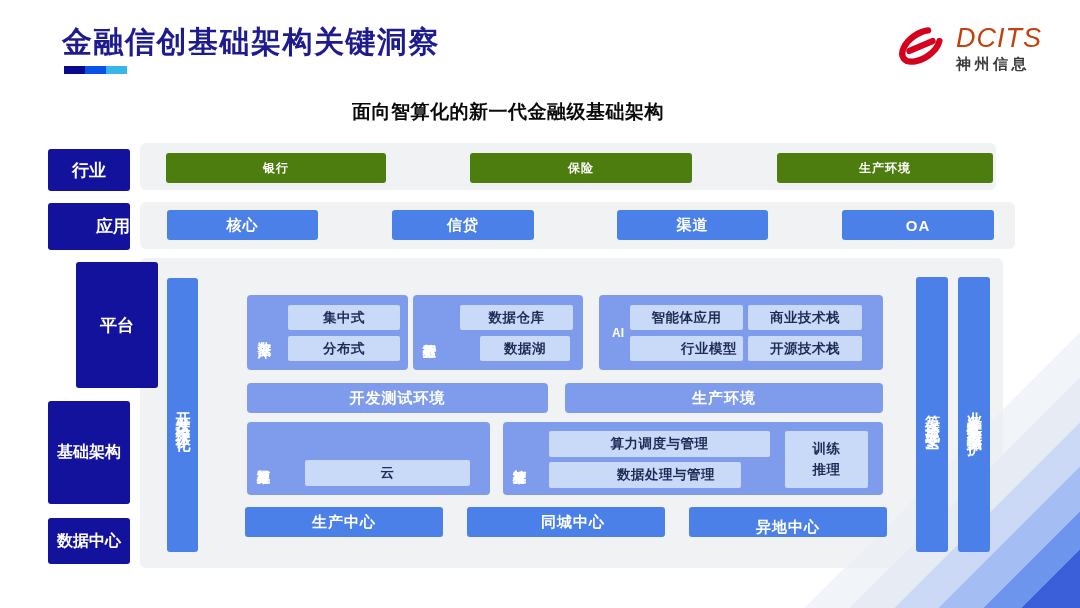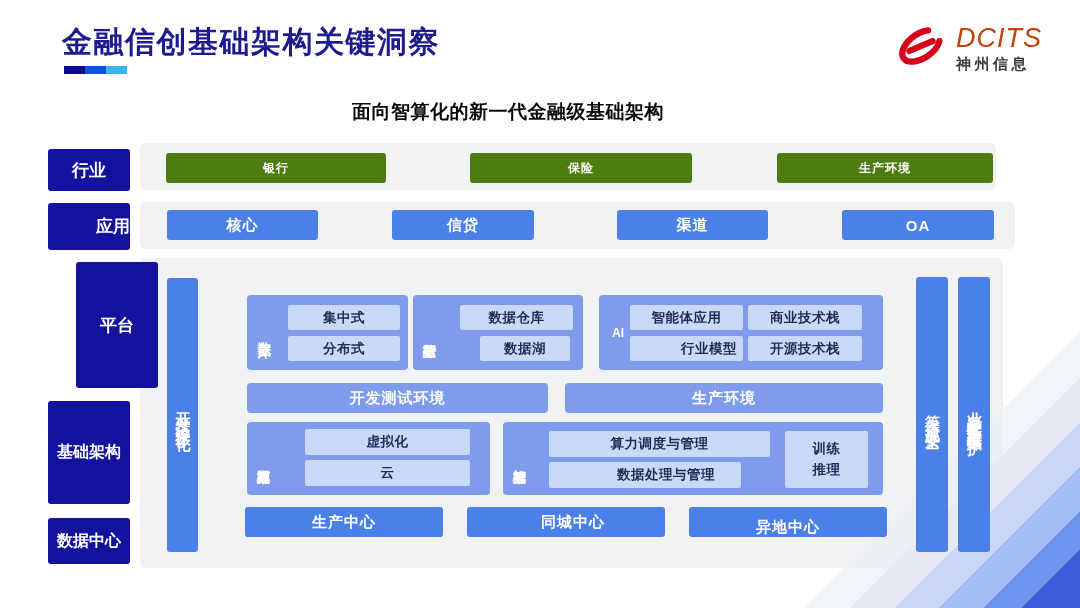--- a/index.html
+++ b/index.html
@@ -166,23 +166,20 @@
     <span>开发测试环境</span>
   </div>
 <div class="box cont" style="left:565px;top:383px;width:318px;height:30px;font-size:15px;letter-spacing:1px;">
     <span>生产环境</span>
   </div>
 
 <div class="box cont" style="left:247px;top:422px;width:243px;height:73px;">
   <div class="glabel" style="left:7px;letter-spacing:0;">
       <span>通算框架</span>
     </div>
-  <div class="box light" style="left:58px;top:7px;width:165px;height:26px;">
-      <span>虚拟化</span>
-    </div>
   <div class="box light" style="left:58px;top:38px;width:165px;height:26px;">
       <span>云</span>
     </div>
 </div>
 
 <div class="box cont" style="left:503px;top:422px;width:380px;height:73px;">
   <div class="glabel" style="left:7px;letter-spacing:0;">
       <span>智算框架</span>
     </div>
   <div class="box light" style="left:46px;top:9px;width:221px;height:26px;">

